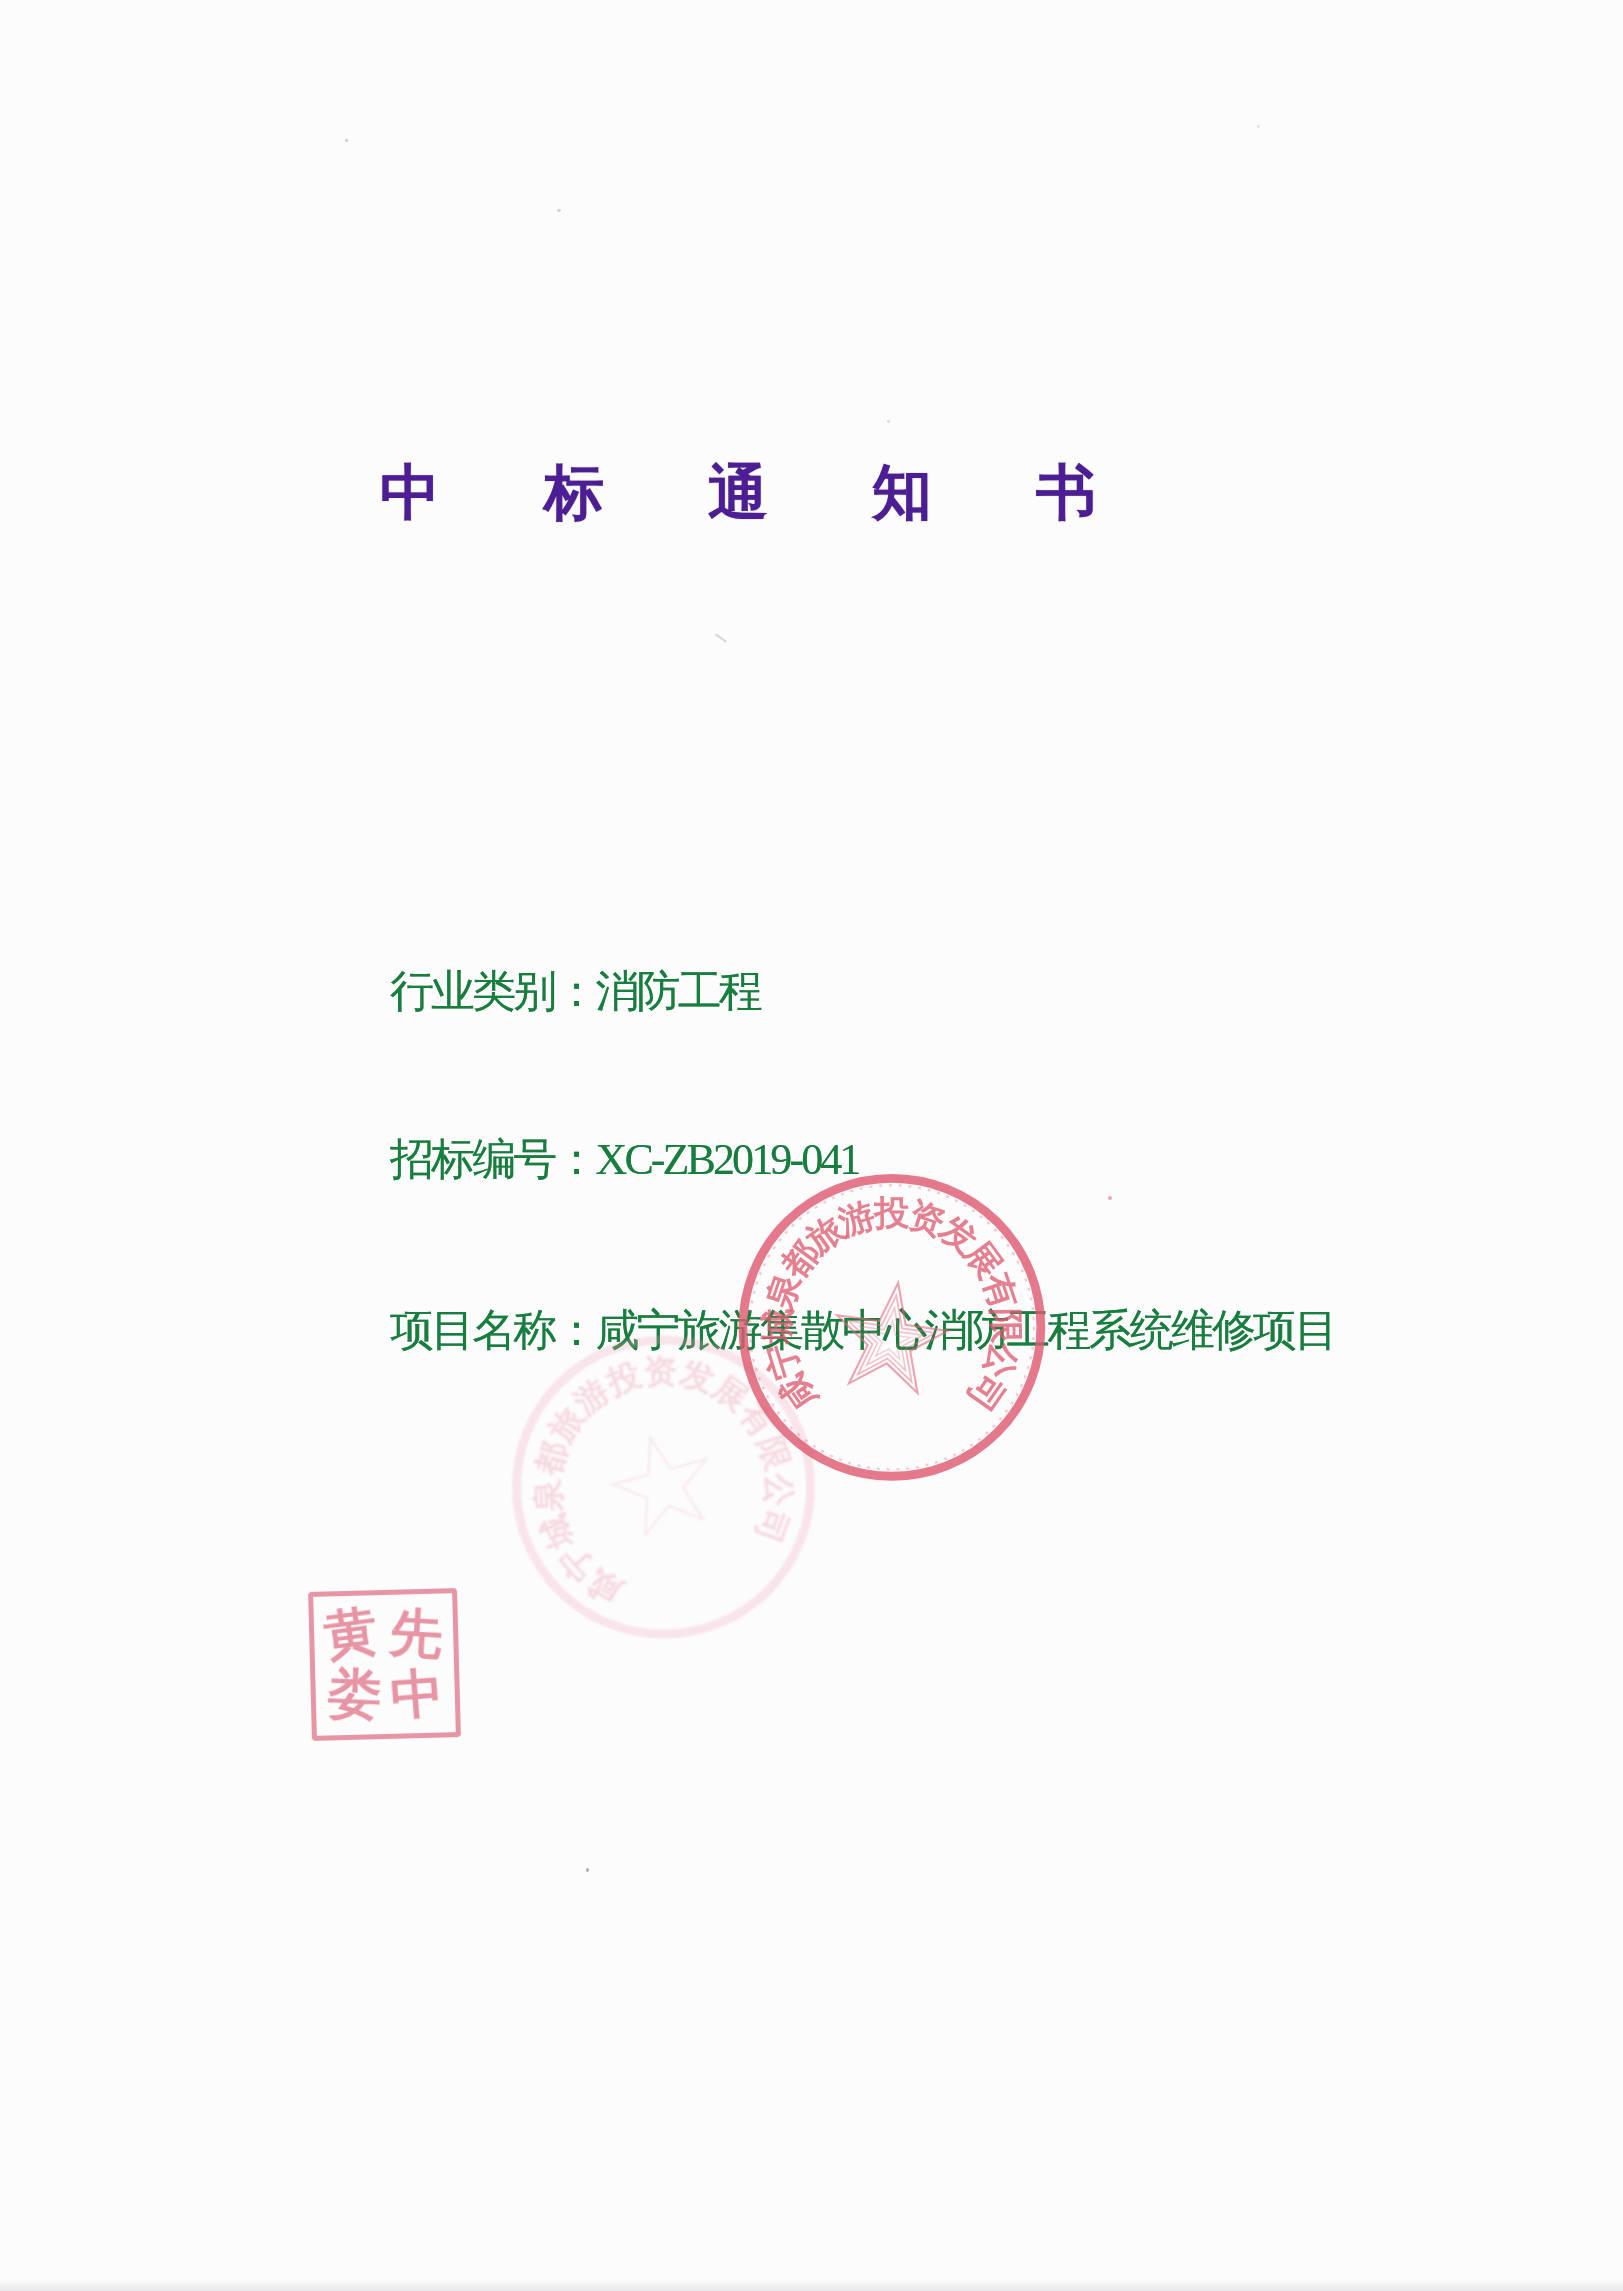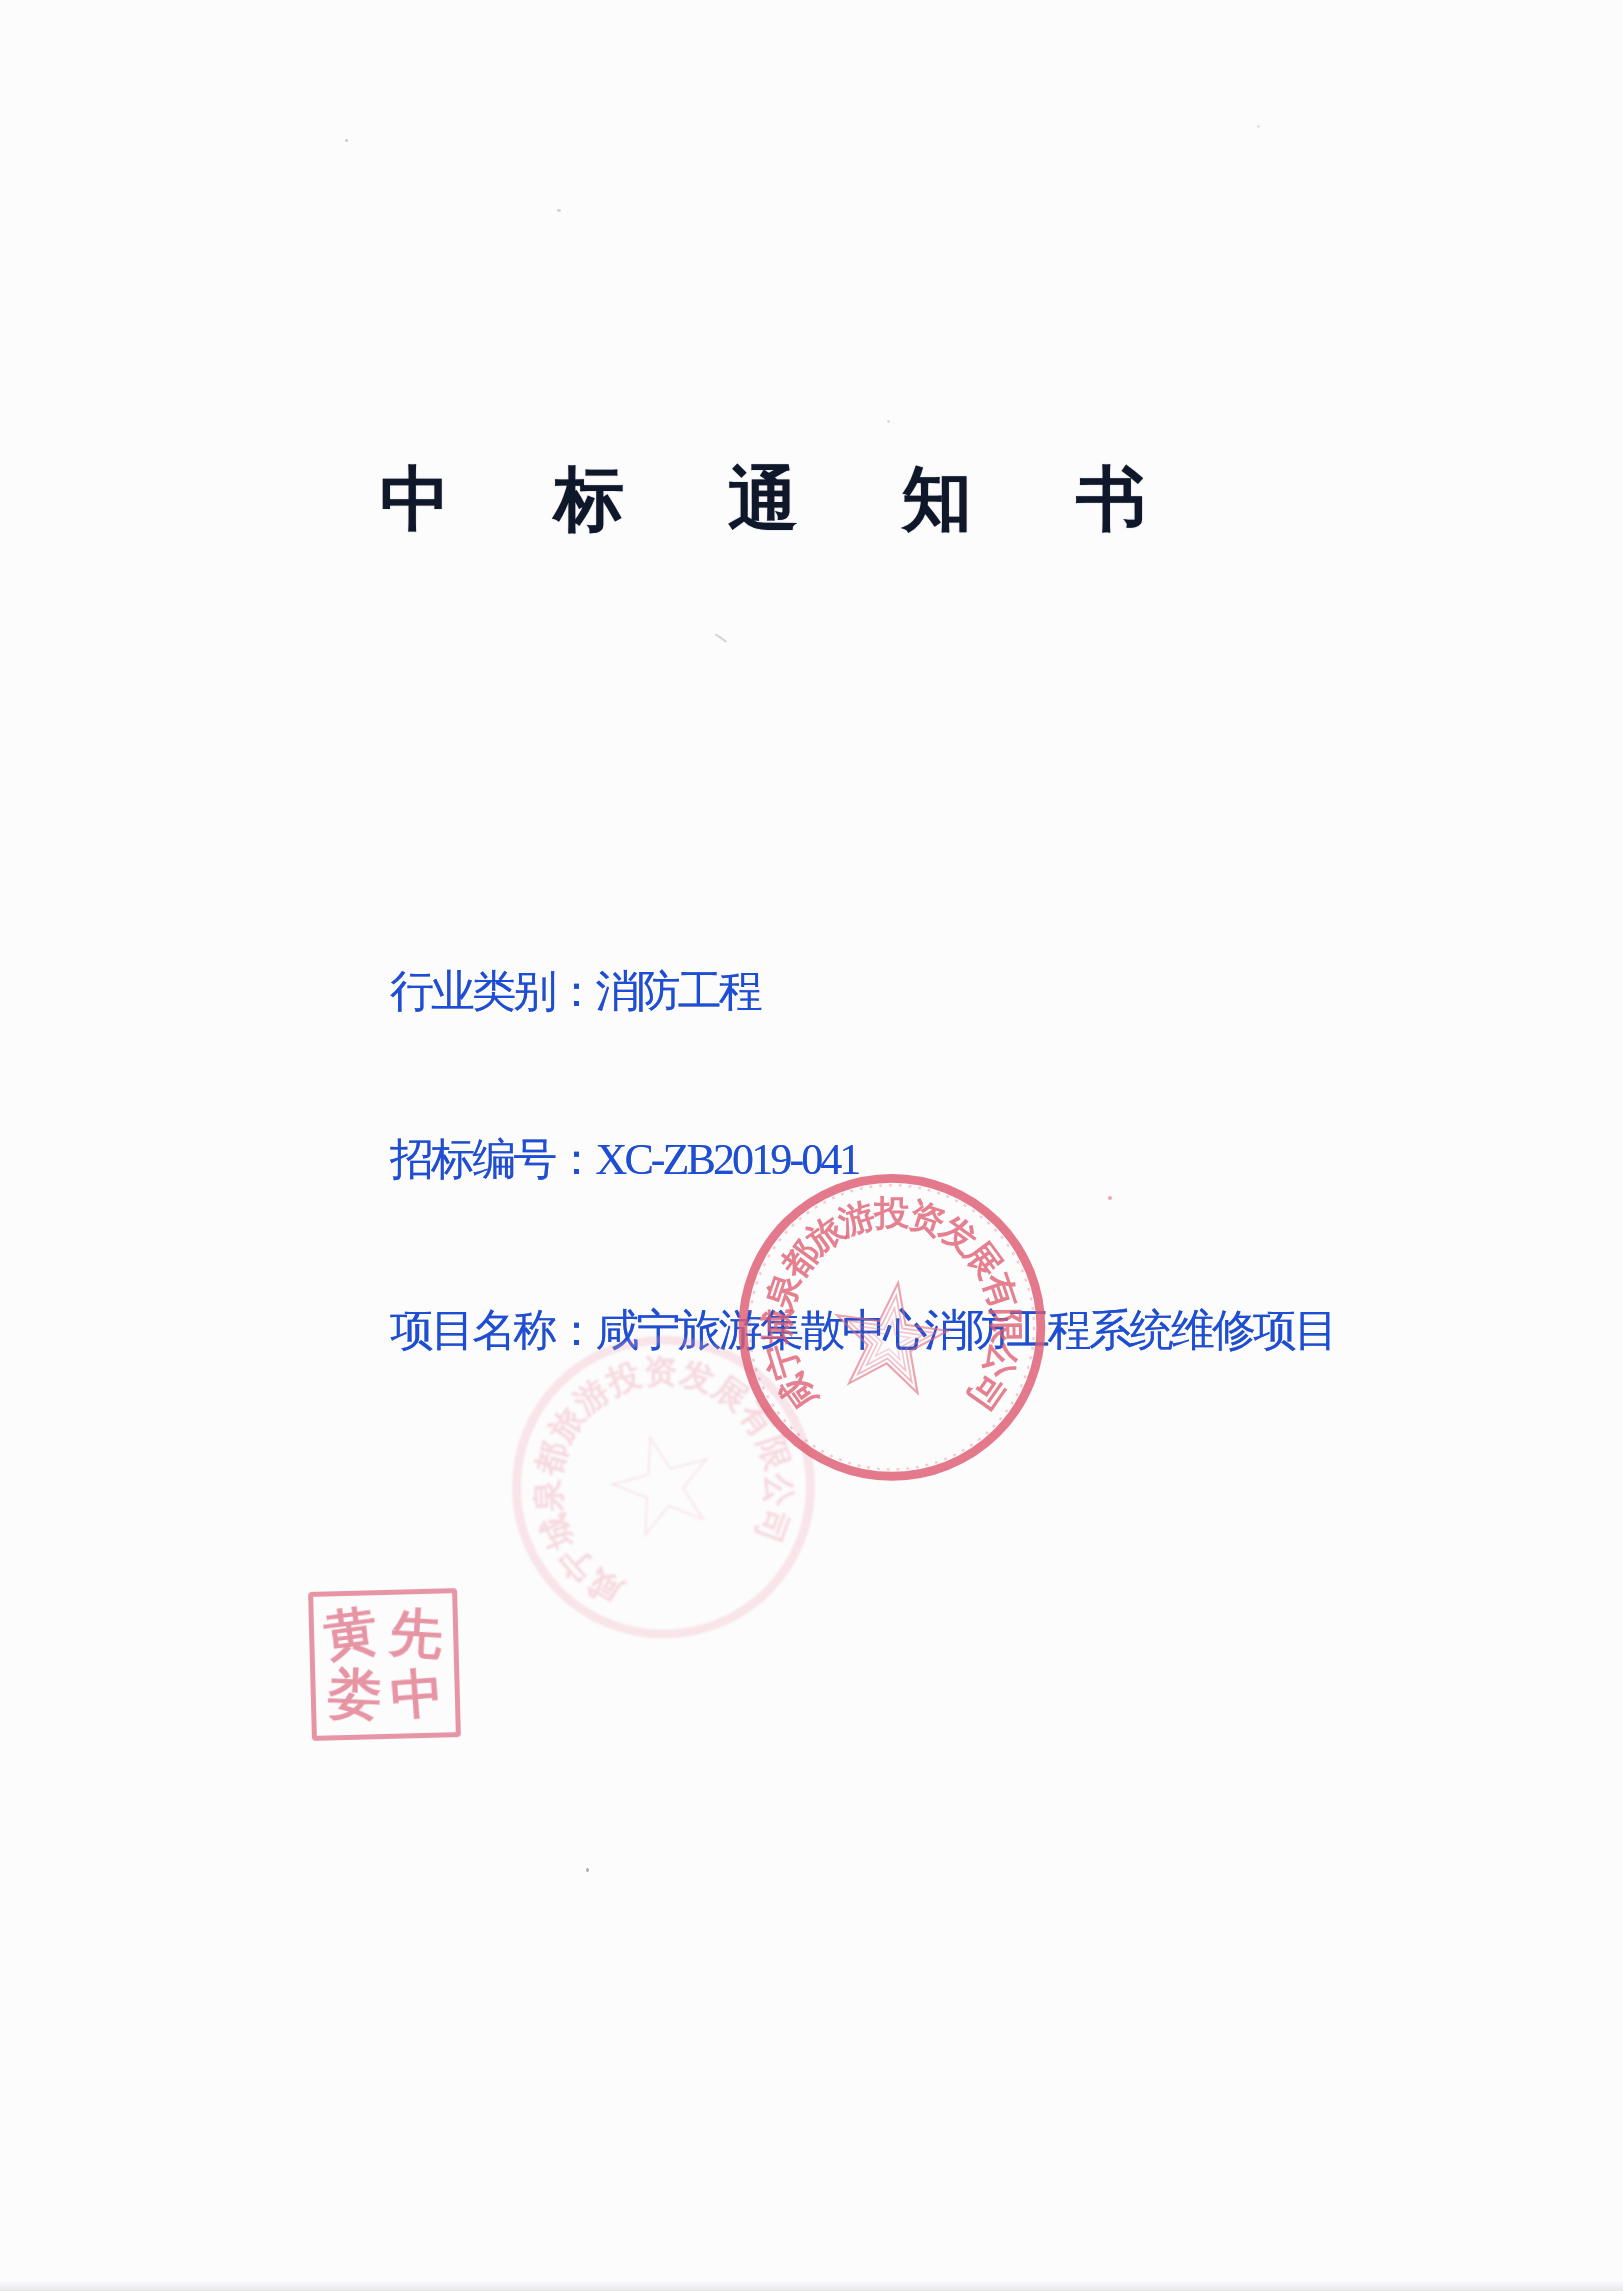--- a/index.html
+++ b/index.html
@@ -3,26 +3,26 @@
 <meta charset="utf-8">
 <style>
   html,body{margin:0;padding:0;background:#e9e9ec;}
   .page{
     position:relative;width:1623px;height:2292px;background:#fcfcfd;
     font-family:"Liberation Serif","DejaVu Serif",serif;overflow:hidden;
     box-shadow:0 0 5.9px rgba(0,0,0,.15);
   }
   .title{
     position:absolute;left:380px;top:453px;margin:0;
-    font-size:70px;font-weight:700;letter-spacing:104px;white-space:nowrap;
-    color:#0f172a;text-shadow:0 0 1px rgba(43,43,48,.65);
+    font-size:60px;font-weight:700;letter-spacing:104px;white-space:nowrap;
+    color:#4c1d95;text-shadow:0 0 1px rgba(43,43,48,.65);
   }
   .line{
     position:absolute;font-size:44px;letter-spacing:-2.9px;white-space:nowrap;
-    color:#1d4ed8;text-shadow:0 0 0.6px rgba(29,29,33,.5);font-weight:500;
+    color:#15803d;text-shadow:0 0 0.6px rgba(29,29,33,.5);font-weight:500;
   }
   .line1{left:390px;top:962px}
   .line2{left:390px;top:1130px}
   .line3{left:390px;top:1301px}
   .line4{left:383px;top:1469px}
   .seal-overlay{position:absolute;left:0;top:0;pointer-events:none;}
   .main-seal{filter:blur(.5px);}
   .ghost-seal{filter:blur(1.1px);opacity:.5;}
   .square-stamp{
     position:absolute;left:310px;top:1590px;width:149px;height:149px;

